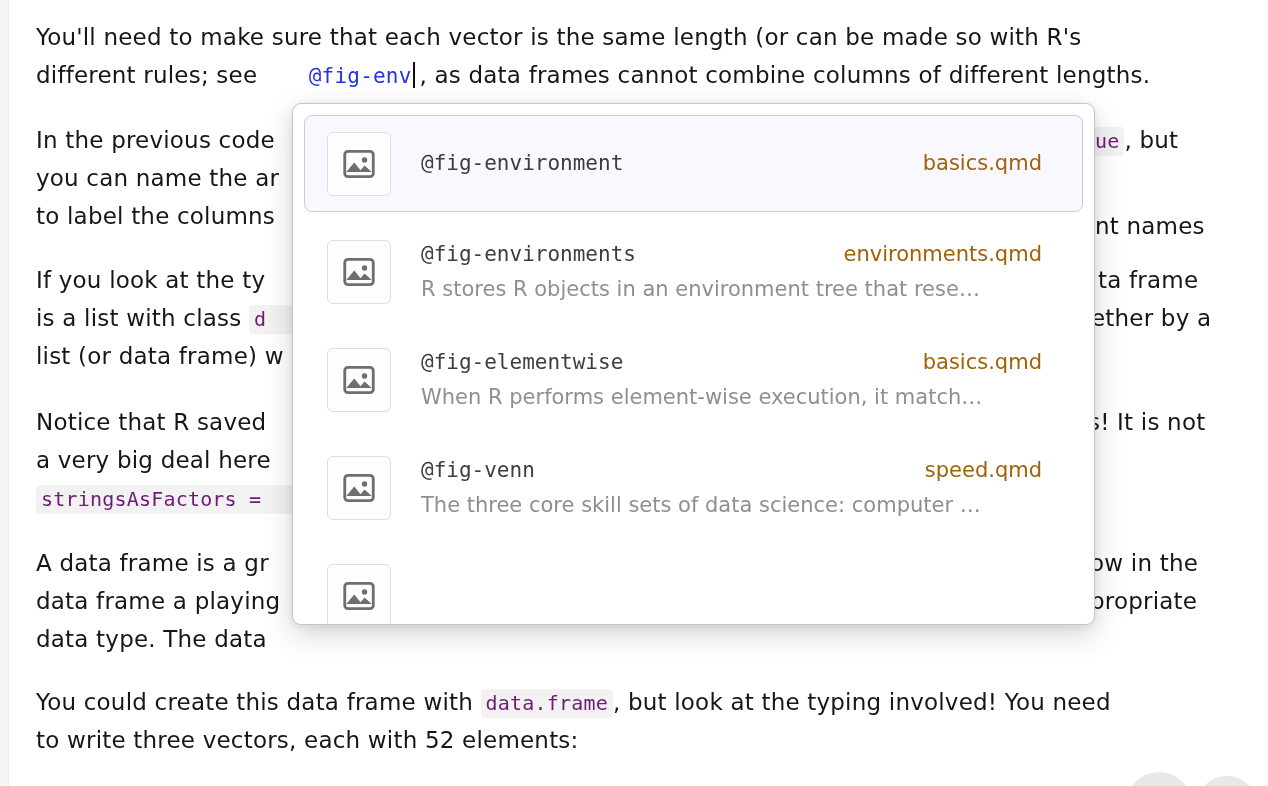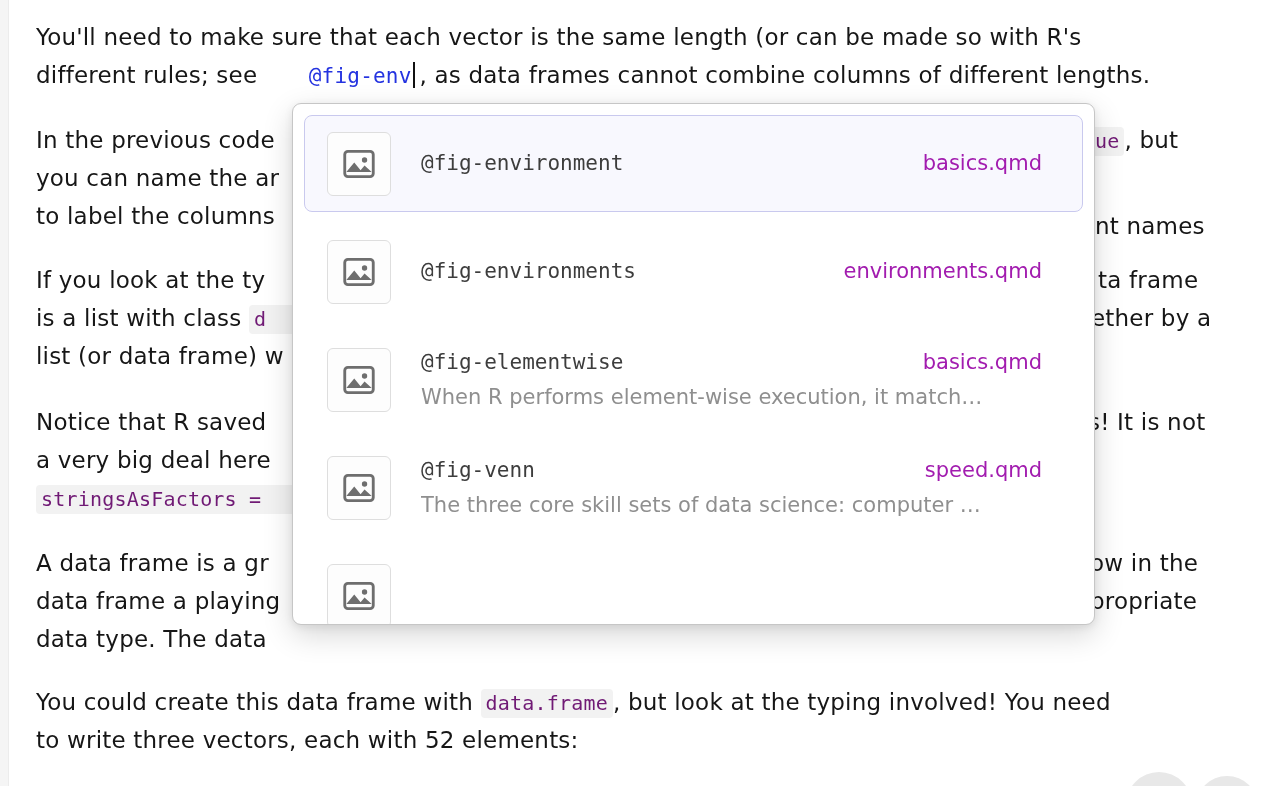--- a/index.html
+++ b/index.html
@@ -26,21 +26,21 @@
     padding:0 40px 0 22px;margin-bottom:11px;border:1px solid transparent;border-radius:8px;
   }
   .pop-item.selected{background:#f8f8fe;border-color:#c9c9ee;}
   .icon-box{
     width:64px;height:64px;flex:0 0 64px;box-sizing:border-box;border:1px solid #dedede;
     border-radius:6px;background:#fdfdfd;display:flex;align-items:center;justify-content:center;
   }
   .pop-text{flex:1;min-width:0;}
   .pop-row1{display:flex;justify-content:space-between;align-items:baseline;}
   .pop-label{font:21px/27px "DejaVu Sans Mono",monospace;color:#3d3d3d;}
-  .pop-file{font:21px/27px "DejaVu Sans",sans-serif;color:#a21caf;}
+  .pop-file{font:21px/27px "DejaVu Sans",sans-serif;color:#a16207;}
   .pop-desc{margin-top:8px;font:21px/27px "DejaVu Sans",sans-serif;color:#8f8f8f;white-space:nowrap;overflow:hidden;}
   
   .fab{position:absolute;border-radius:50%;background:#e8e8e8;z-index:1;}
   .fab1{left:1126px;top:772px;width:66px;height:66px;}
   .fab2{left:1196px;top:776px;width:62px;height:62px;}
 </style>
 </head>
 <body>
 
 <div class="gutter"></div>
@@ -101,20 +101,21 @@
         <rect x="3" y="4" width="18" height="16" rx="2"></rect>
         <circle cx="15.5" cy="9.5" r="1.7" fill="#6e6e6e" stroke="none"></circle>
         <path d="M4 17l5-6 4 5 2.5-3 4.5 4" fill="#6e6e6e" stroke="none"></path>
       </svg>
     </div>
     <div class="pop-text">
       <div class="pop-row1">
         <span class="pop-label">@fig-environments</span>
         <span class="pop-file">environments.qmd</span>
       </div>
+      <div class="pop-desc">R stores R objects in an environment tree that rese…</div>
     </div>
   </div>
 
   <div class="pop-item">
     <div class="icon-box">
       <svg width="38" height="38" viewBox="0 0 24 24" fill="none" stroke="#6e6e6e" stroke-width="1.8" stroke-linecap="round" stroke-linejoin="round">
         <rect x="3" y="4" width="18" height="16" rx="2"></rect>
         <circle cx="15.5" cy="9.5" r="1.7" fill="#6e6e6e" stroke="none"></circle>
         <path d="M4 17l5-6 4 5 2.5-3 4.5 4" fill="#6e6e6e" stroke="none"></path>
       </svg>

